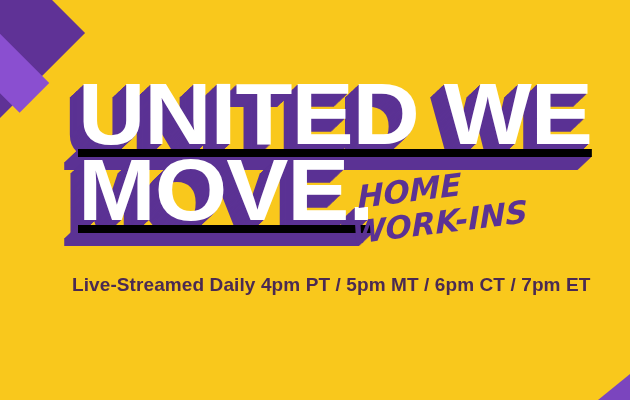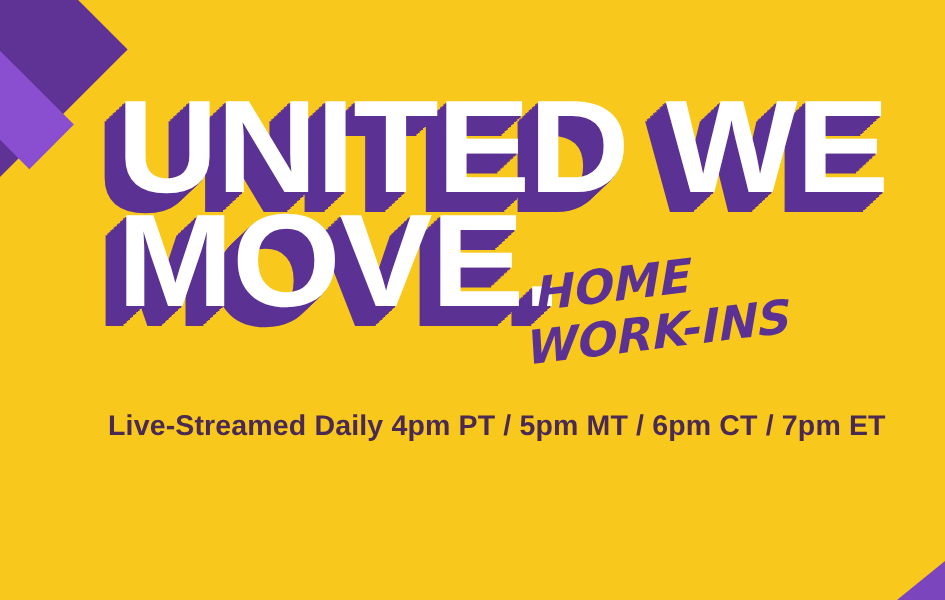--- a/index.html
+++ b/index.html
@@ -45,22 +45,23 @@
     width: 0;
     height: 0;
     border-left: 32px solid transparent;
     border-bottom: 26px solid #7B45BE;
   }
 
   
   .headline {
     position: absolute;
     left: 78px;
-    top: 62px;
+    top: 78px;
     width: 500px;
+    text-decoration: underline;
   }
   .hl-line {
     font-family: "Liberation Sans", sans-serif;
     font-weight: bold;
     color: #FFFFFF;
     letter-spacing: -1px;
     line-height: 0.82;
     white-space: nowrap;
     text-shadow:
       -1px 1px 0 #5B3294,

